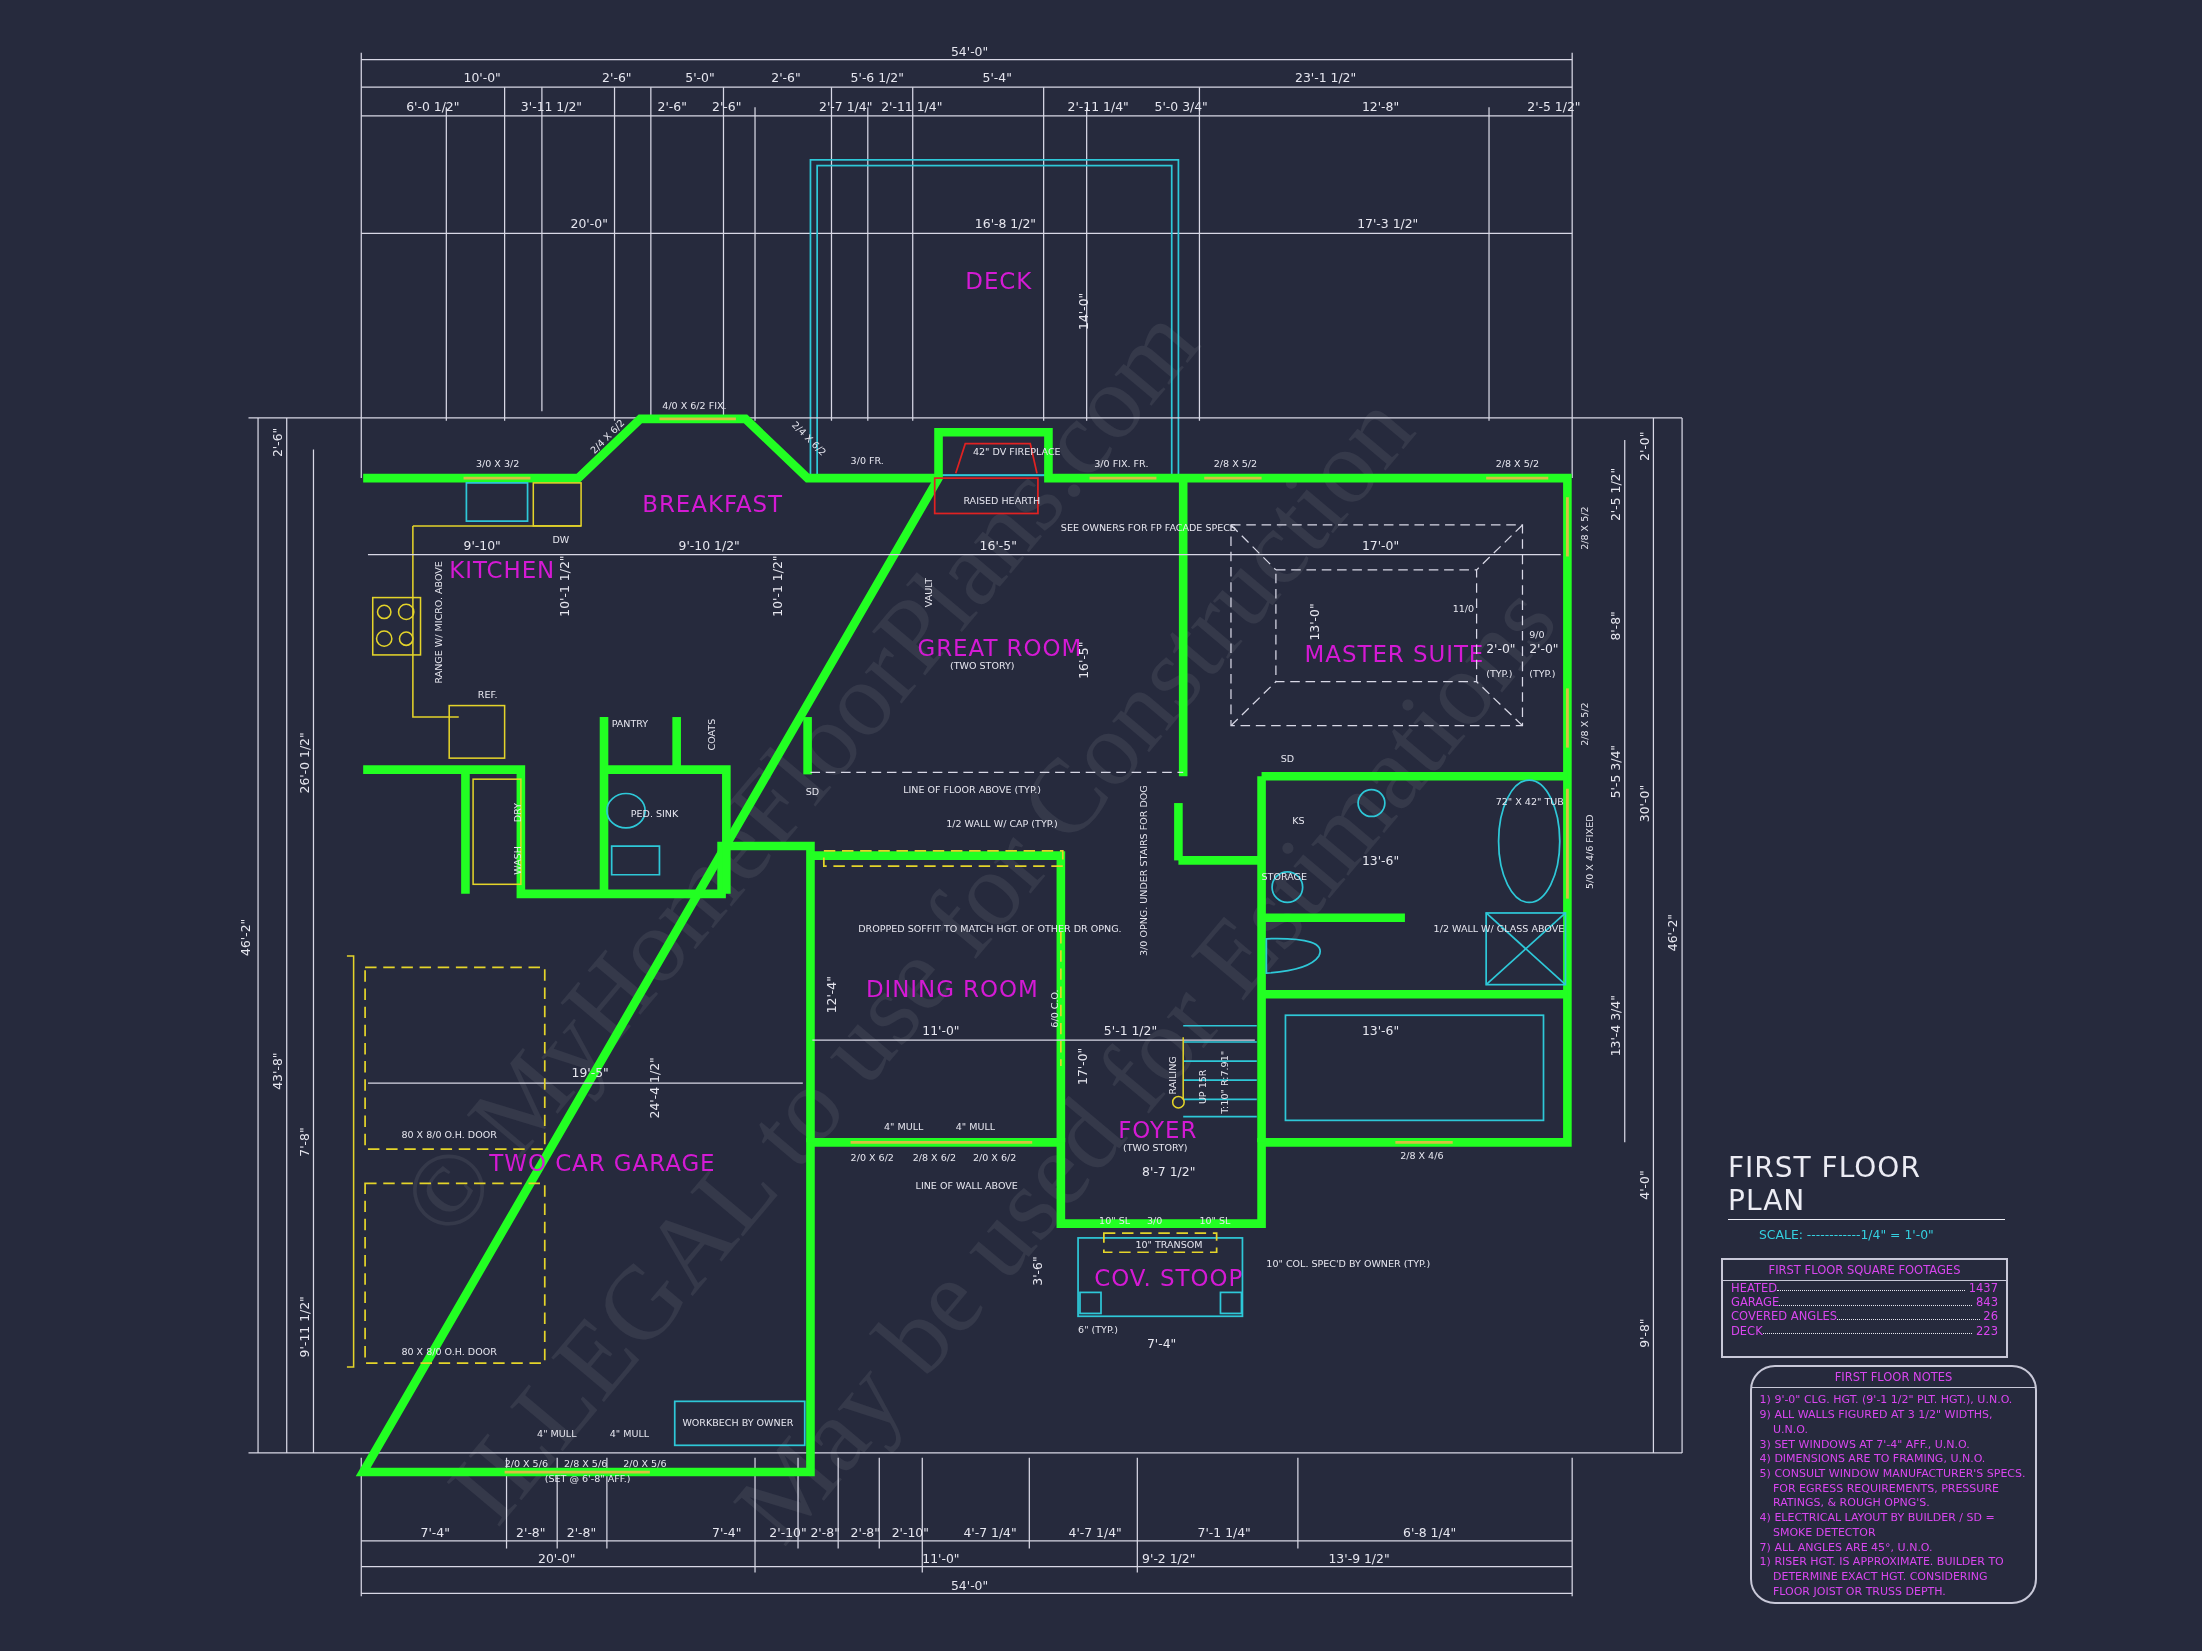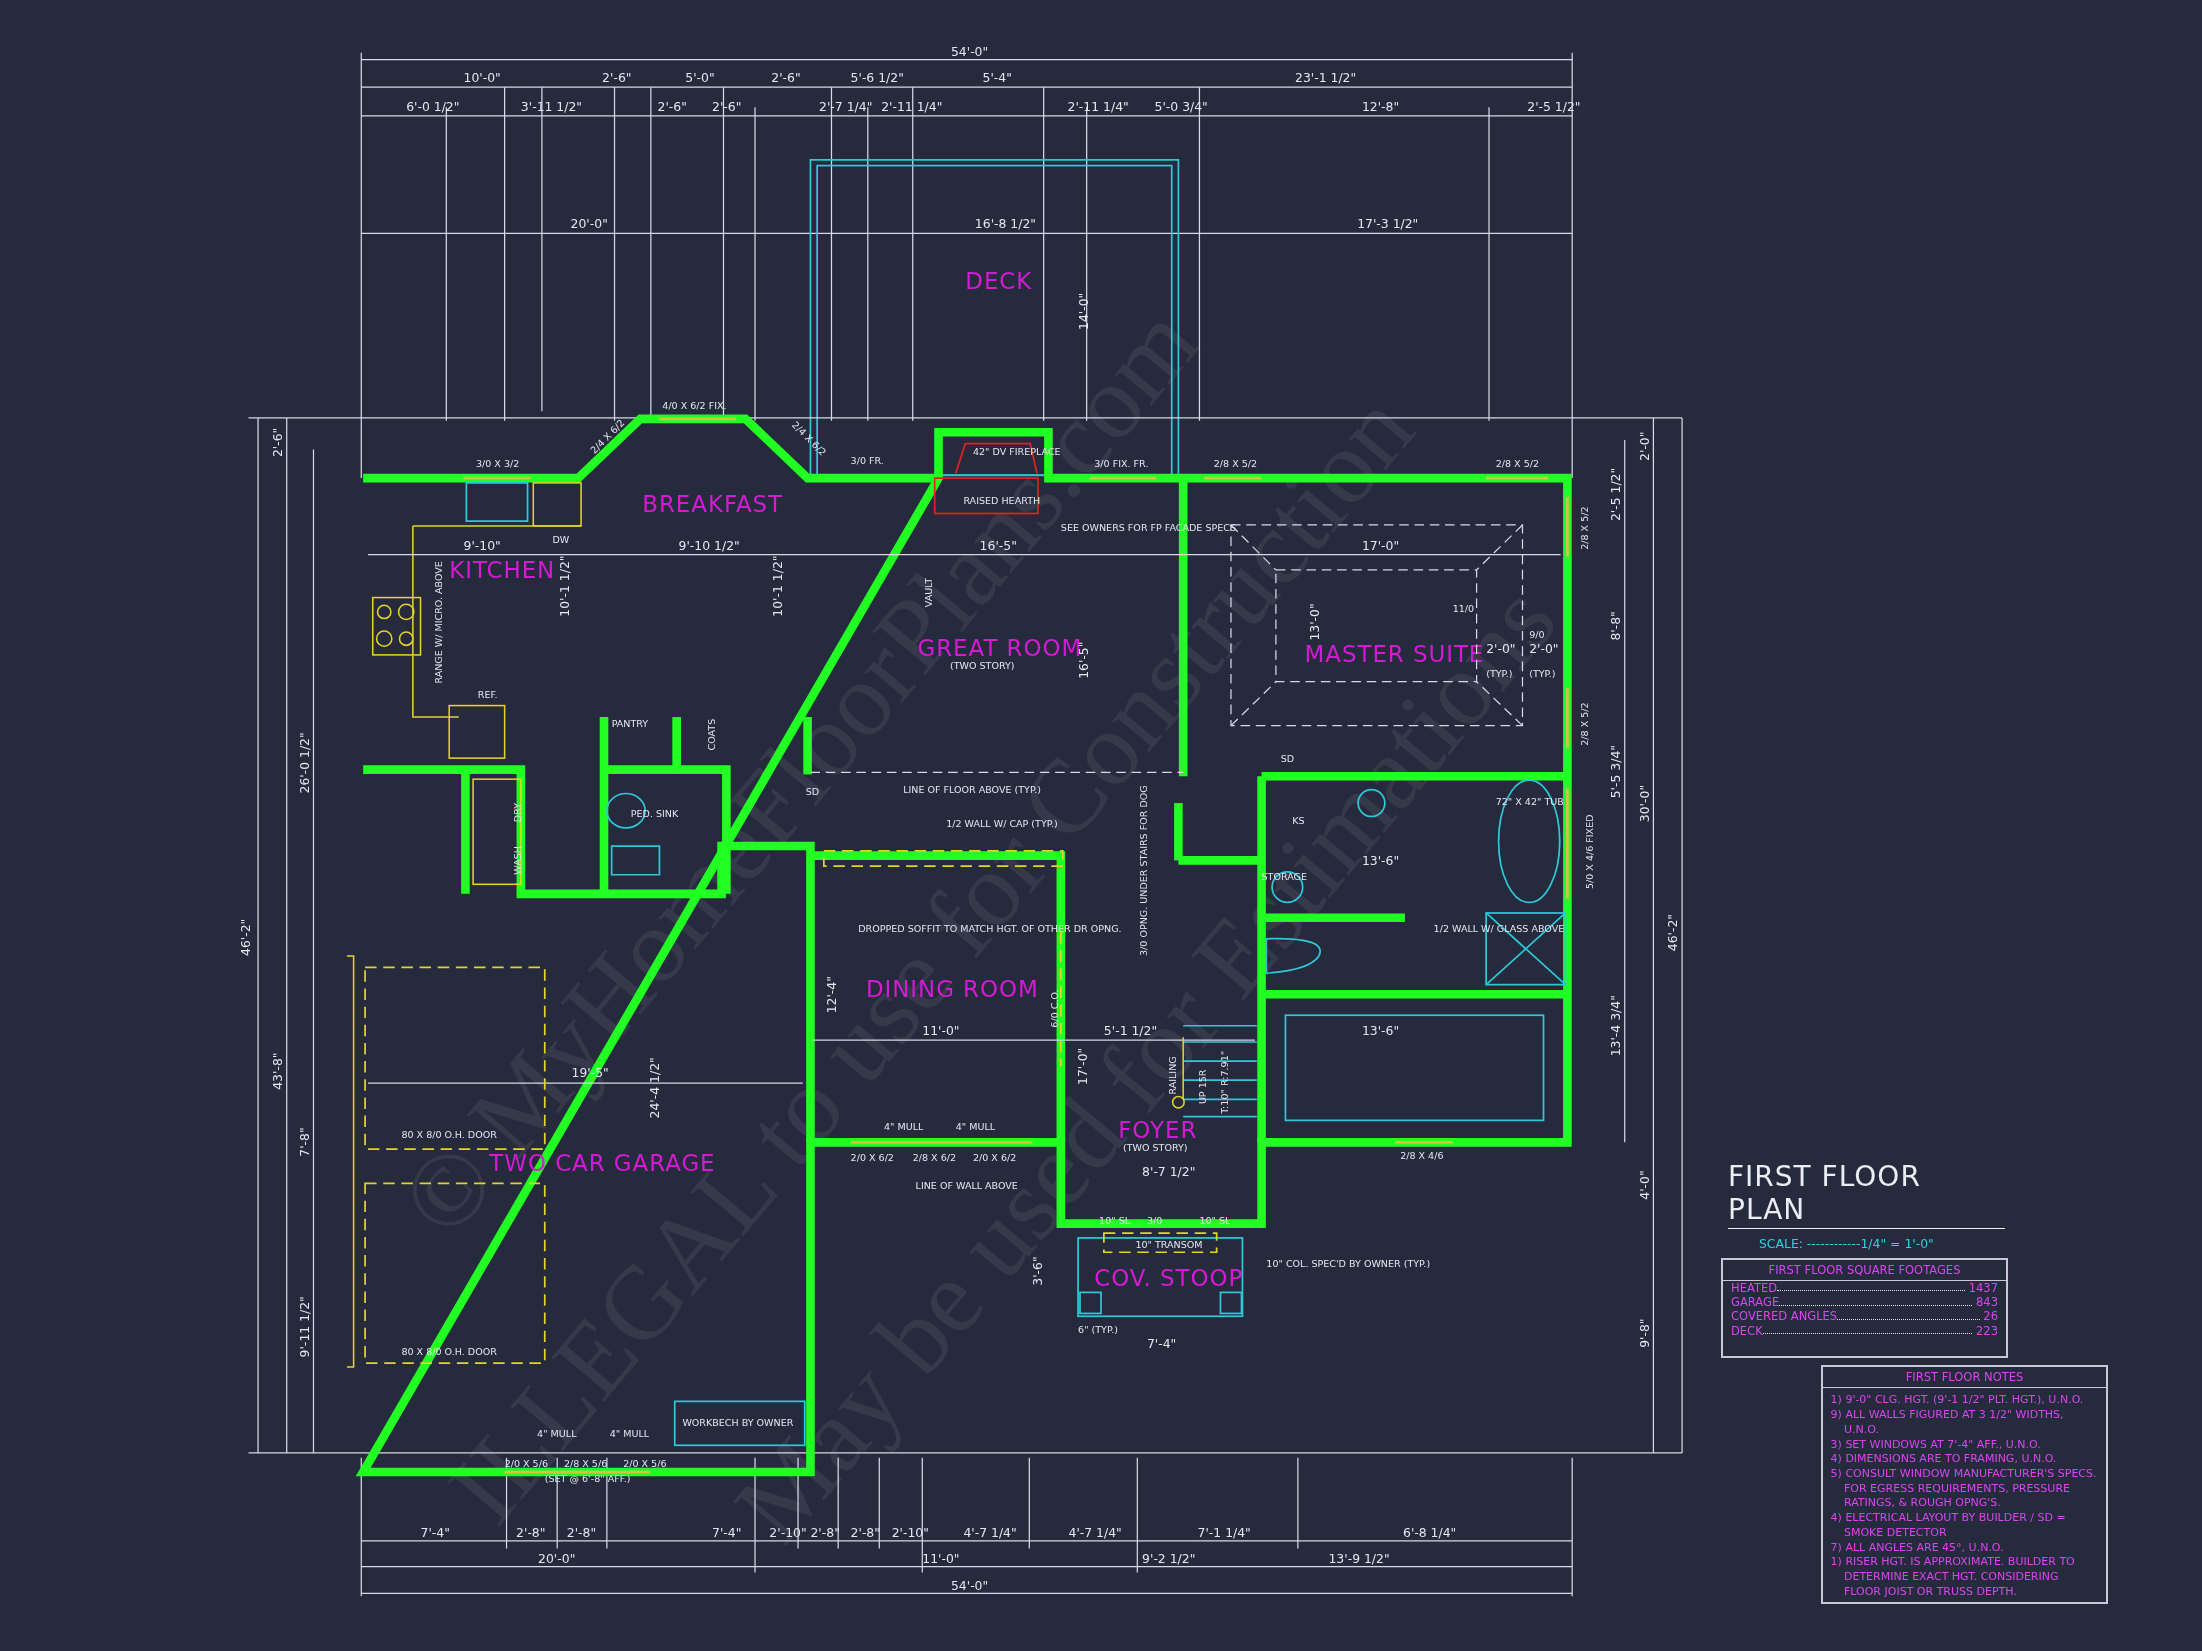--- a/index.html
+++ b/index.html
@@ -10,30 +10,30 @@
   .sub{fill:#e6e6ef;font-family:"DejaVu Sans",sans-serif;font-size:10px;}
   .wm{fill:rgba(255,255,255,0.07);font-family:"Liberation Serif",serif;font-size:110px;}
   .dim{stroke:#d8d8e6;stroke-width:1.3;fill:none;}
   .wall{stroke:#22ff22;stroke-width:9;fill:none;stroke-linejoin:miter;}
   .win{stroke:#d8c040;stroke-width:3;fill:none;}
   .yel{stroke:#e4d42a;stroke-width:1.6;fill:none;}
   .cy{stroke:#2ec8d8;stroke-width:1.8;fill:none;}
   .red{stroke:#e02222;stroke-width:1.8;fill:none;}
   .dash{stroke:#d8d8e6;stroke-width:1.3;stroke-dasharray:10 6;fill:none;}
   .ydash{stroke:#e4d42a;stroke-width:1.8;stroke-dasharray:12 7;fill:none;}
-  #title-block{position:absolute;left:1728px;top:1151px;width:277px;margin-top:9px;}
+  #title-block{position:absolute;left:1728px;top:1151px;width:277px;}
   .ttl{color:#ececf4;font-family:"DejaVu Sans",sans-serif;font-size:28px;letter-spacing:1px;border-bottom:1.9px solid #ececf4;padding-bottom:1.9px;display:inline-block;}
   .scale{color:#34d0e0;font-family:"DejaVu Sans",sans-serif;font-size:12.4px;margin:7.6px 0 0 31px;}
   .box{position:absolute;border:2.9px double #c8c8d8;color:#d946ef;font-family:"DejaVu Sans",sans-serif;}
   .box .hd{text-align:center;font-size:11.5px;padding:2.9px 0;border-bottom:1.9px solid #c8c8d8;}
   .sq{left:1721px;top:1258px;width:283px;height:96px;}
   .sq .row{display:flex;font-size:11.5px;line-height:14.3px;padding:0 8px;}
   .sq .lbl{white-space:nowrap;}
   .sq .dots{flex:1;border-bottom:1px dotted #e6e6ef;margin:0 3.8px 3.8px 0;}
-  .notes{left:1821px;top:1365px;width:283px;height:235px;}
+  .notes{left:1750px;top:1365px;width:283px;height:235px;border-radius:25px;}
   .notes ol{margin:5.7px 0 0 0;padding:0 7.6px;list-style:none;font-size:11px;line-height:14.7px;}
   .notes li{padding-left:13.4px;text-indent:-13.4px;}
 </style>
 </head>
 <body>
 
 <svg id="plan" viewBox="0 0 2304 1728" xmlns="http://www.w3.org/2000/svg">
 
   <g>
     <text class="wm" transform="translate(470,1300) rotate(-50)">© MyHomeFloorPlans.com</text>

